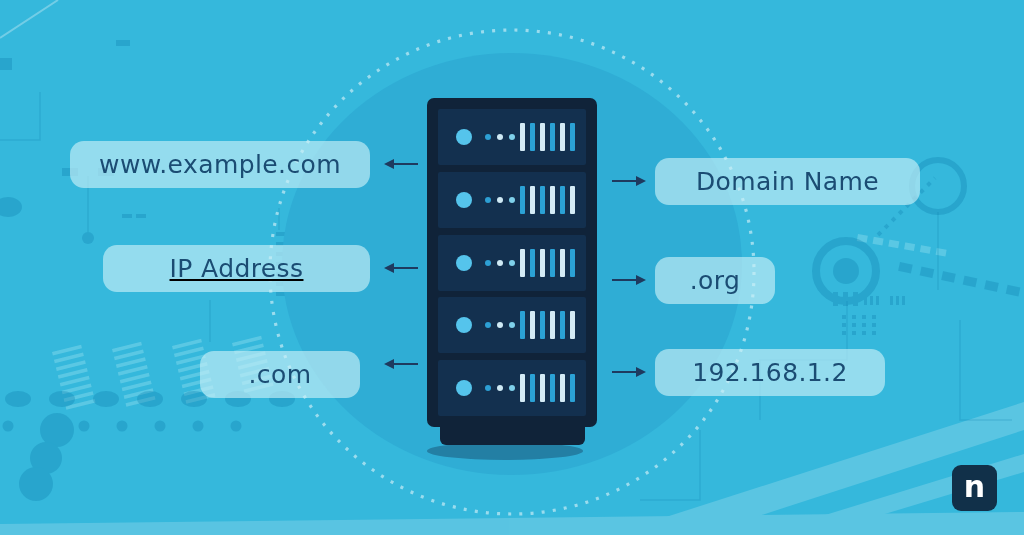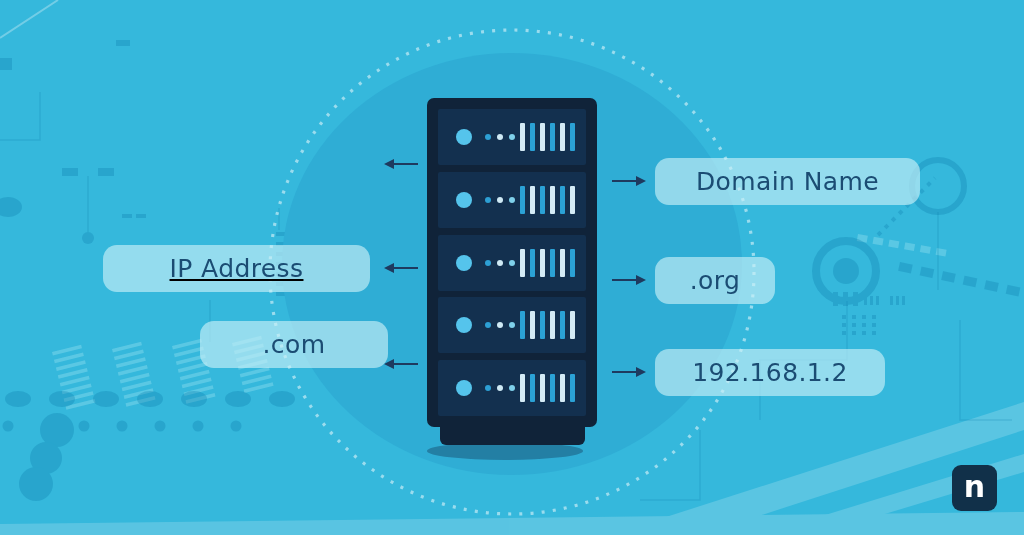--- a/index.html
+++ b/index.html
@@ -331,24 +331,27 @@
     </div>
   <div class="arrow right" style="left:612px;top:274px;">
       <span class="shaft"></span>
       <span class="head"></span>
     </div>
   <div class="arrow right" style="left:612px;top:366px;">
       <span class="shaft"></span>
       <span class="head"></span>
     </div>
 
+  <div class="pill" style="left:70px;top:141px;width:300px;">
+    <span>www.example.com</span>
+  </div>
   <div class="pill" style="left:103px;top:245px;width:267px;text-decoration:underline;">
     <span>IP Address</span>
   </div>
-  <div class="pill" style="left:200px;top:321px;width:188px;align-items:center;">
+  <div class="pill" style="left:200px;top:351px;width:160px;align-items:center;">
     <span>.com</span>
   </div>
 
   <div class="pill" style="left:655px;top:158px;width:265px;">
     <span>Domain Name</span>
   </div>
   <div class="pill" style="left:655px;top:257px;width:120px;">
     <span>.org</span>
   </div>
   <div class="pill" style="left:655px;top:349px;width:230px;">

